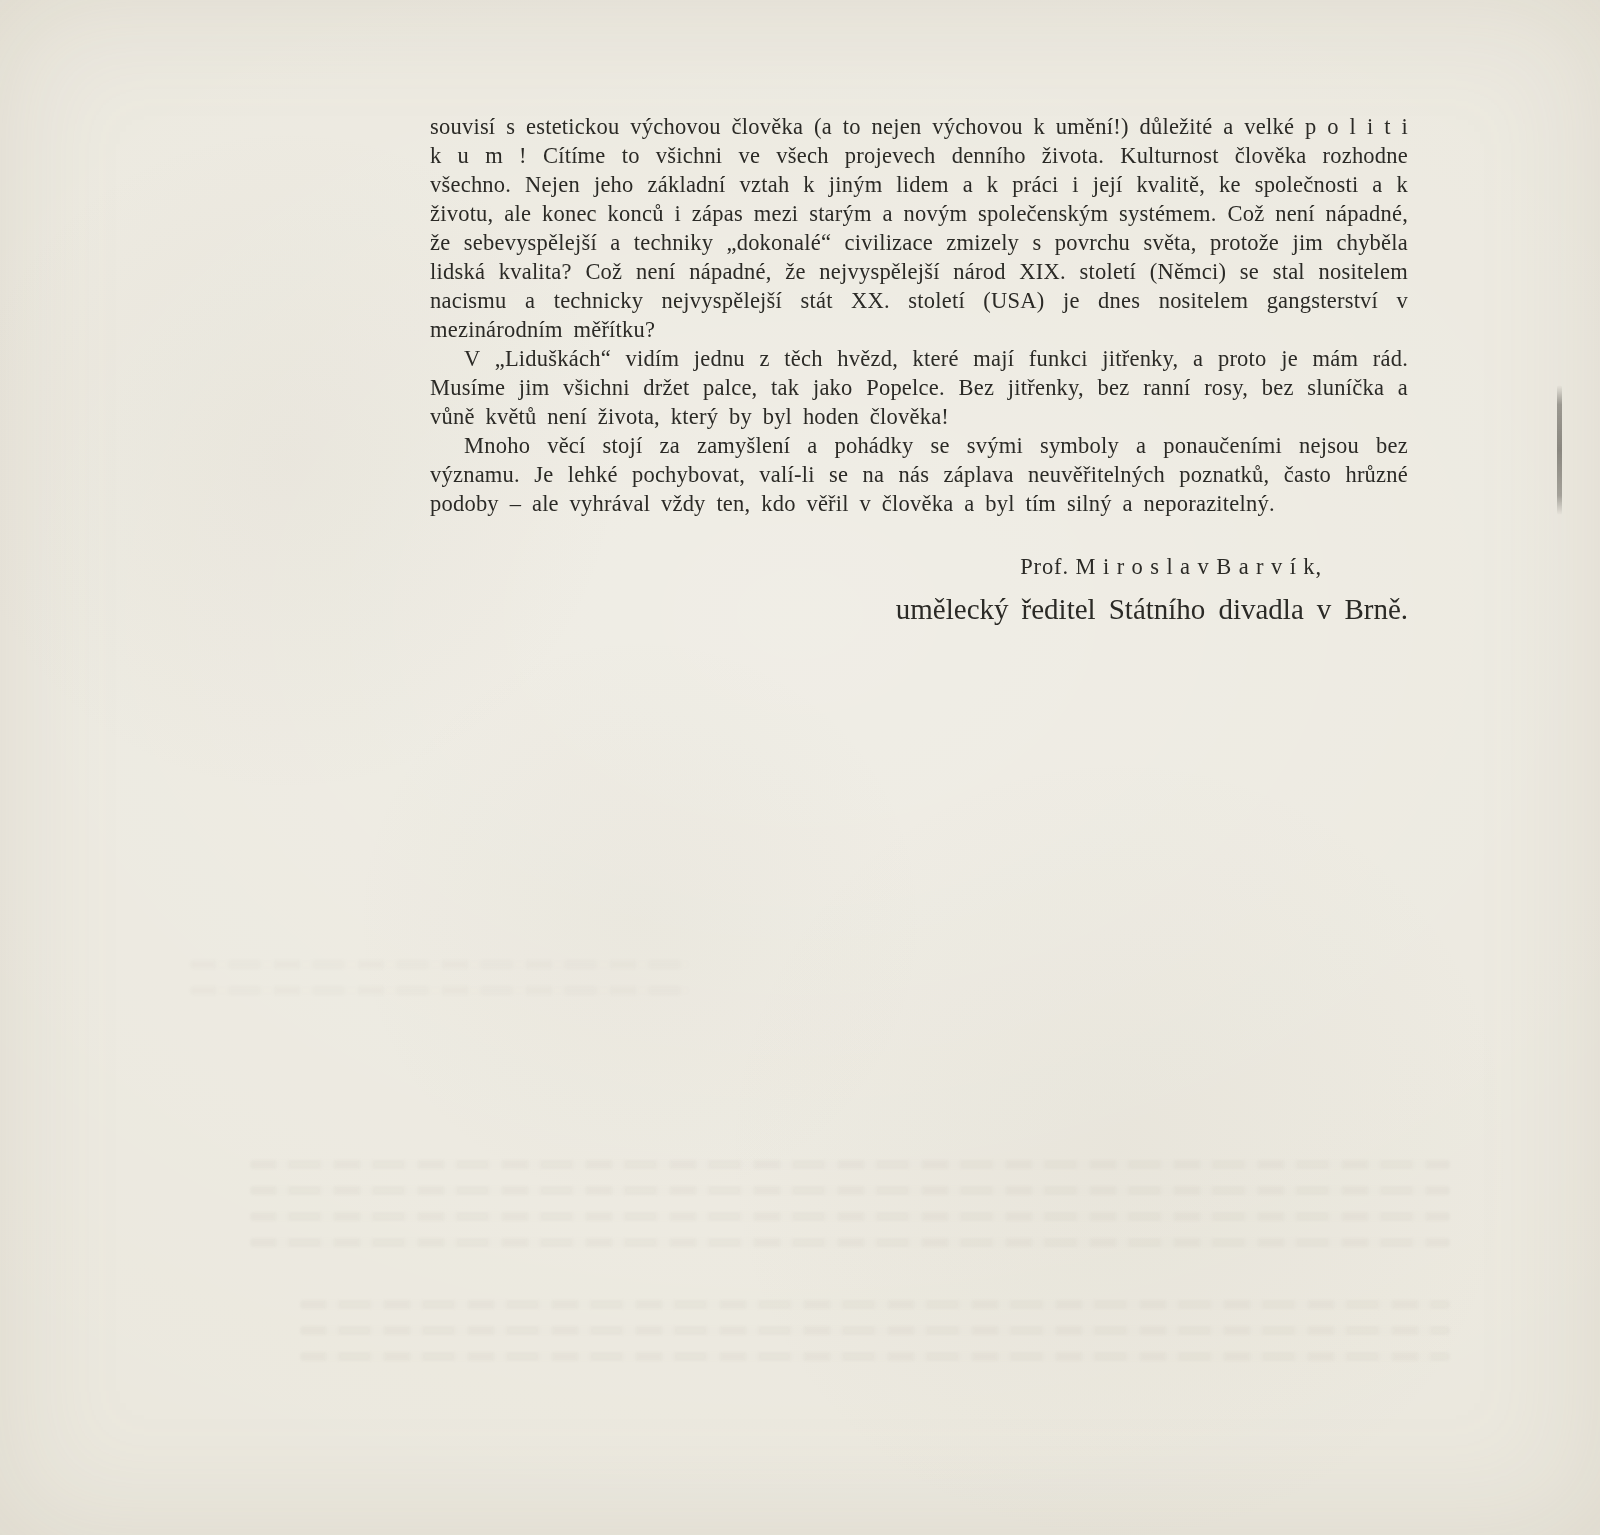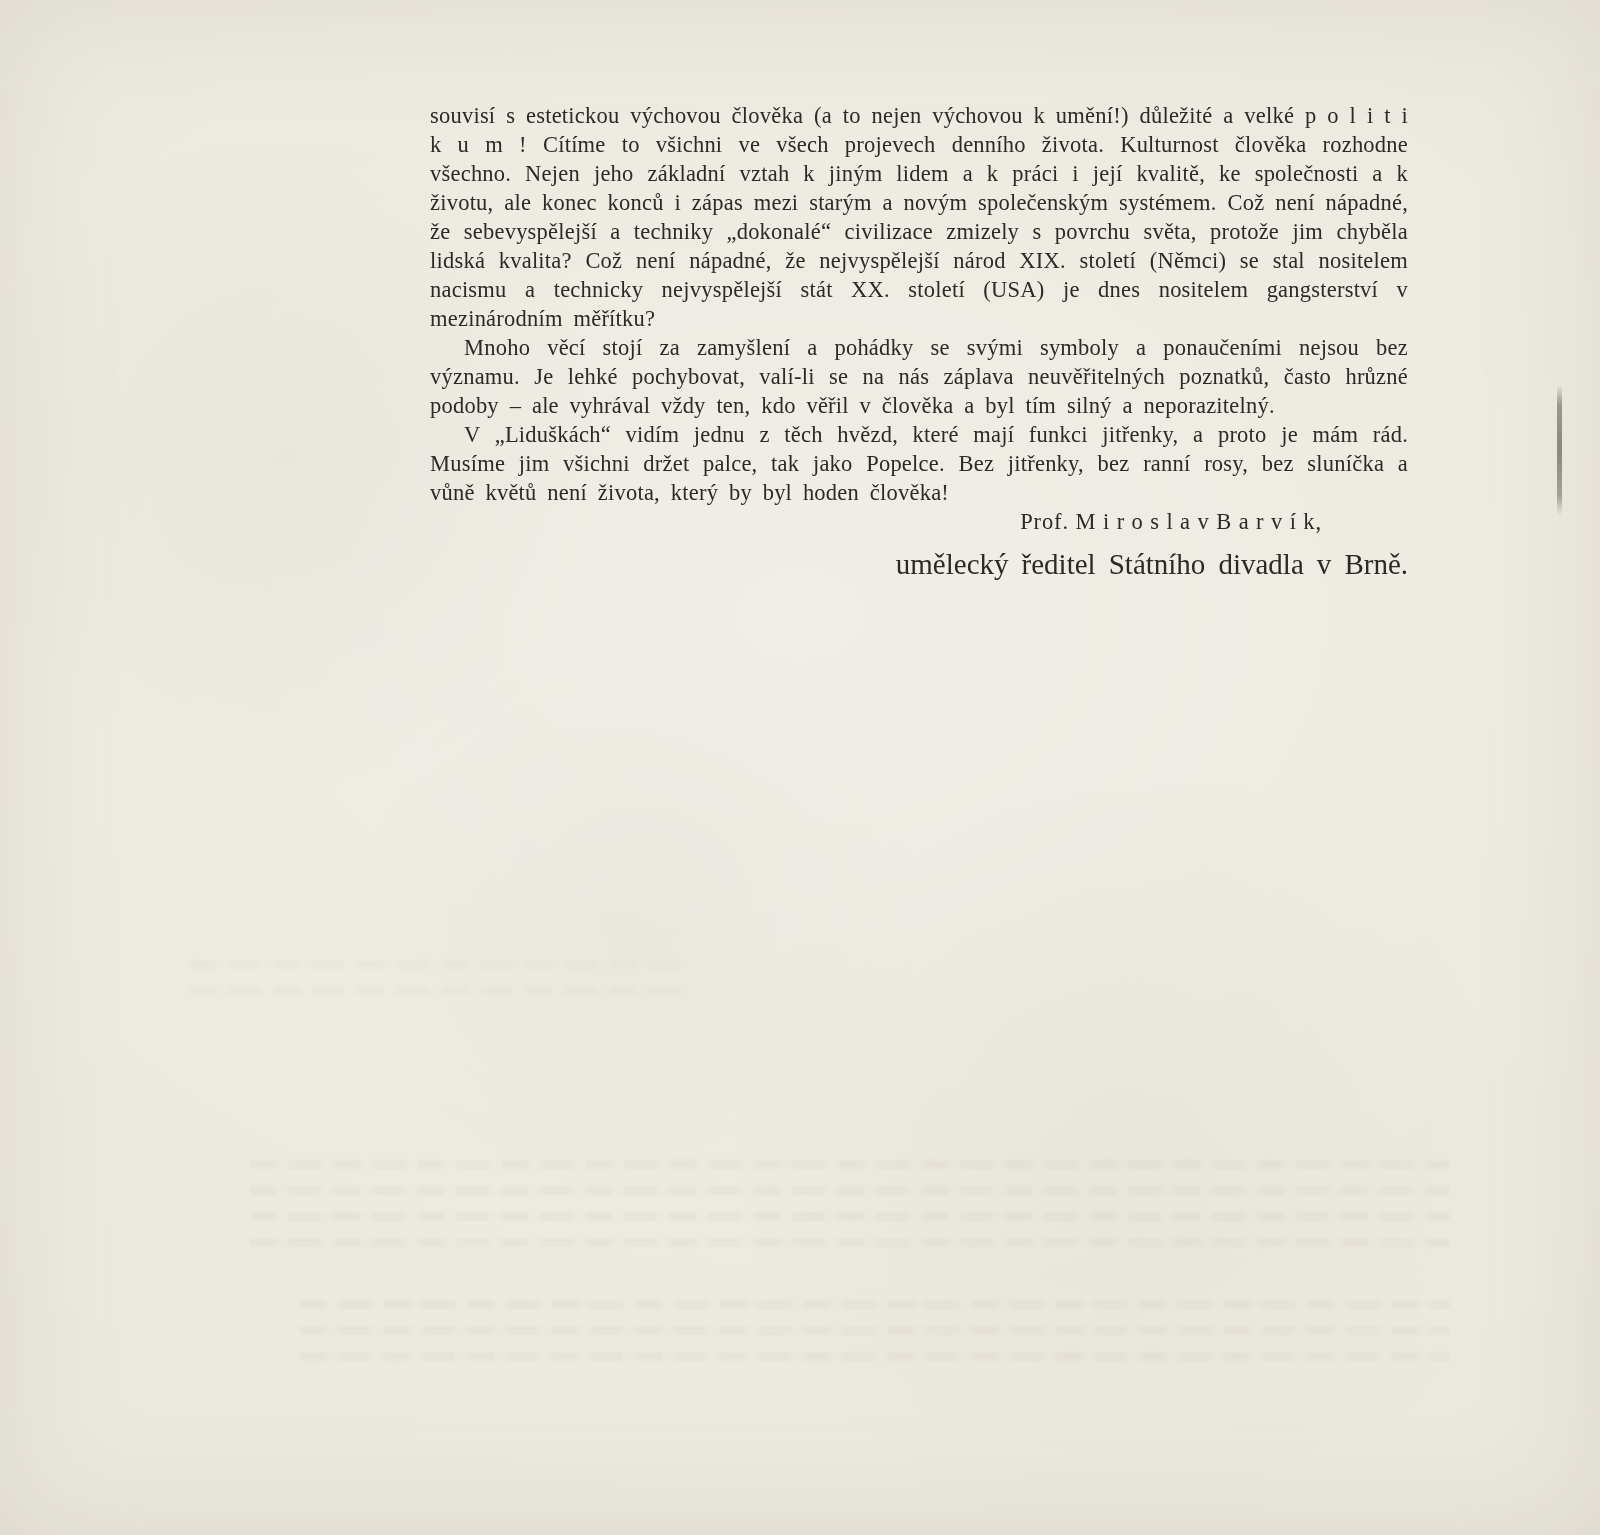--- a/index.html
+++ b/index.html
@@ -15,36 +15,37 @@
     width: 1600px;
     height: 1535px;
     background:
       radial-gradient(ellipse 120% 90% at 50% 40%, rgba(255,255,255,0.25), rgba(0,0,0,0) 70%),
       #ebe8de;
     box-shadow: inset 0 0 120px rgba(160,150,125,0.18);
   }
   .text-block {
     position: absolute;
     left: 430px;
-    top: 101px;
+    top: 112px;
     width: 978px;
     color: #2b2a26;
     font-size: 22.5px;
     line-height: 29px;
   }
   .para {
     margin: 0;
     text-align: justify;
     word-spacing: 0.22em;
     letter-spacing: 0.01em;
   }
   .para.indent {
     text-indent: 34px;
   }
   .signature {
+    margin-top: 34px;
     text-align: right;
   }
   .sig-name {
     margin: 0 86px 0 0;
     font-size: 22.5px;
     line-height: 30px;
     letter-spacing: 0.04em;
     color: #2b2a26;
   }
   .sig-title {
@@ -101,22 +102,22 @@
 </style>
 </head>
 <body>
 
 <div class="paper">
 
   <div class="mottle"></div>
 
   <div class="text-block">
     <p class="para">souvisí s estetickou výchovou člověka (a to nejen výchovou k umění!) důležité a velké  p o l i t i k u m !  Cítíme to všichni ve všech projevech denního života. Kulturnost člověka rozhodne všechno. Nejen jeho základní vztah k jiným lidem a k práci i její kvalitě, ke společnosti a k životu, ale konec konců i zápas mezi starým a novým společenským systémem. Což není nápadné, že sebevyspělejší a techniky „dokonalé“ civilizace zmizely s povrchu světa, protože jim chyběla lidská kvalita? Což není nápadné, že nejvyspělejší národ XIX. století (Němci) se stal nositelem nacismu a technicky nejvyspělejší stát XX. století (USA) je dnes nositelem gangsterství v mezinárodním měřítku?</p>
+    <p class="para indent">V „Liduškách“ vidím jednu z těch hvězd, které mají funkci jitřenky, a proto je mám rád. Musíme jim všichni držet palce, tak jako Popelce. Bez jitřenky, bez ranní rosy, bez sluníčka a vůně květů není života, který by byl hoden člověka!</p>
     <p class="para indent">Mnoho věcí stojí za zamyšlení a pohádky se svými symboly a ponaučeními nejsou bez významu. Je lehké pochybovat, valí-li se na nás záplava neuvěřitelných poznatků, často hrůzné podoby – ale vyhrával vždy ten, kdo věřil v člověka a byl tím silný a neporazitelný.</p>
-    <p class="para indent">V „Liduškách“ vidím jednu z těch hvězd, které mají funkci jitřenky, a proto je mám rád. Musíme jim všichni držet palce, tak jako Popelce. Bez jitřenky, bez ranní rosy, bez sluníčka a vůně květů není života, který by byl hoden člověka!</p>
 
     <div class="signature">
       <p class="sig-name">Prof.  M i r o s l a v   B a r v í k,</p>
       <p class="sig-title">umělecký ředitel Státního divadla v Brně.</p>
     </div>
   </div>
 
   <div class="scan-artifact"></div>
 
   <div class="ghost ghost-a">

